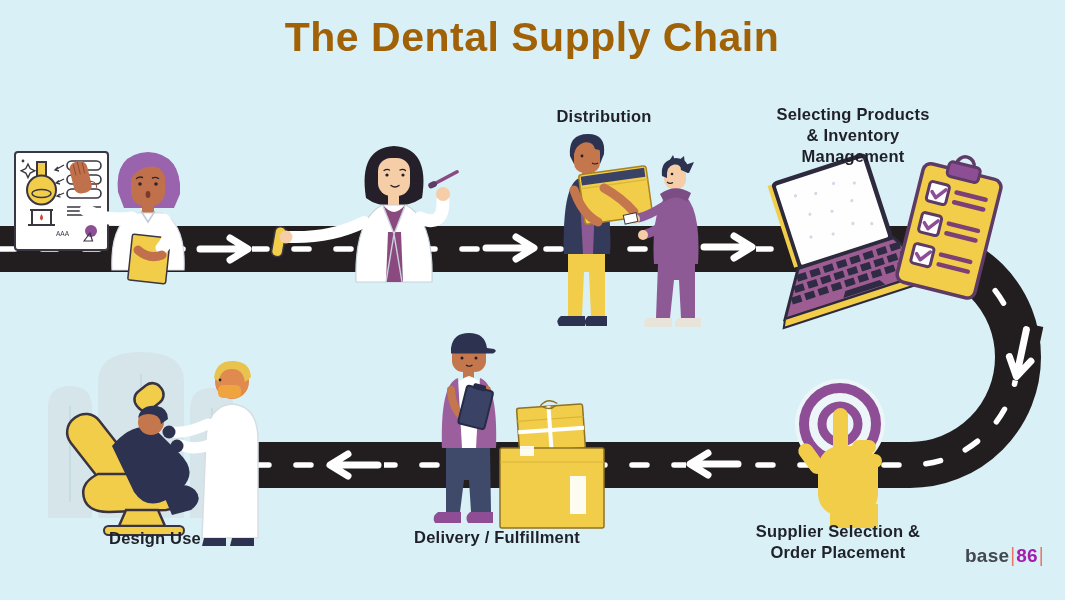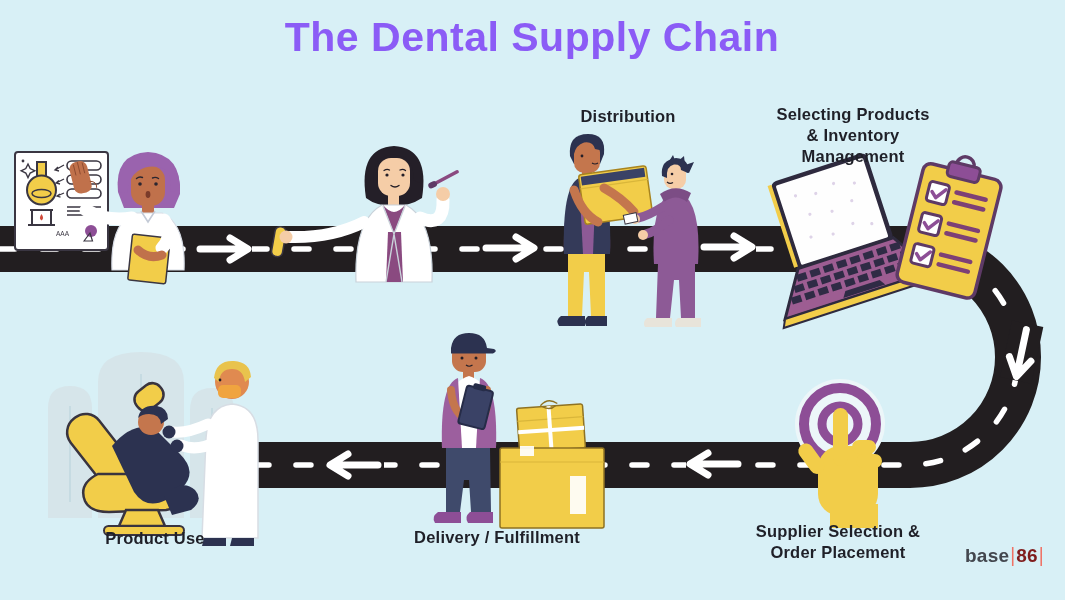--- a/index.html
+++ b/index.html
@@ -4,40 +4,40 @@
 <style>
   html,body{margin:0;padding:0;background:#b9c6cc;}
   .canvas{
     position:relative;width:1065px;height:600px;overflow:hidden;
     background:#d8f0f6;
     font-family:"Liberation Sans", sans-serif;
   }
   .scene{position:absolute;left:0;top:0;width:1065px;height:600px;}
   .title{
     position:absolute;left:532px;top:14px;transform:translateX(-50%);
-    font-size:41px;font-weight:700;color:#8b5cf6;letter-spacing:.5px;white-space:nowrap;
+    font-size:41px;font-weight:700;color:#a16207;letter-spacing:.5px;white-space:nowrap;
   }
   .stage-label{
     position:absolute;transform:translateX(-50%);
     font-size:16.5px;font-weight:700;color:#1f2028;
     text-align:center;line-height:1.28;white-space:pre-line;letter-spacing:.2px;
   }
   .lbl-design{left:127px;top:95px;}
   .lbl-testing{left:360px;top:104px;}
-  .lbl-distribution{left:604px;top:106px;margin-left:24px;}
+  .lbl-distribution{left:604px;top:106px;}
   .lbl-selecting{left:853px;top:104px;}
   .lbl-supplier{left:838px;top:521px;}
   .lbl-delivery{left:497px;top:527px;text-align:center;}
   .lbl-use{left:155px;top:528px;}
   .logo{
     position:absolute;right:20px;top:545px;display:flex;align-items:baseline;
     font-size:19px;font-weight:700;color:#43474e;letter-spacing:.2px;
   }
   .logo .bar{color:#ef7265;font-weight:400;margin:0 1px;transform:scaleY(1.05);}
-  .logo .num{color:#7f1d1d;}
+  .logo .num{color:#a21caf;}
 </style>
 </head>
 <body>
 
 <div class="canvas">
 
 <svg class="scene" viewBox="0 0 1065 600" aria-hidden="true">
 
   <g>
     <path d="M 0 249 H 910 A 108 108 0 0 1 910 465 H 246" fill="none" stroke="#221e20" stroke-width="46"></path>
@@ -302,21 +302,21 @@
 
   <div class="title">The Dental Supply Chain</div>
 
   <div class="stage-label lbl-distribution">Distribution</div>
   <div class="stage-label lbl-selecting">Selecting Products
 &amp; Inventory
 Management</div>
   <div class="stage-label lbl-supplier">Supplier Selection &amp;
 Order Placement</div>
   <div class="stage-label lbl-delivery">Delivery / Fulfillment</div>
-  <div class="stage-label lbl-use">Product Use</div>
+  <div class="stage-label lbl-use">Design Use</div>
 
   <div class="logo">
     <span>base</span>
       <span class="bar">|</span>
       <span class="num">86</span>
       <span class="bar">|</span>
   </div>
 
 </div>
 

